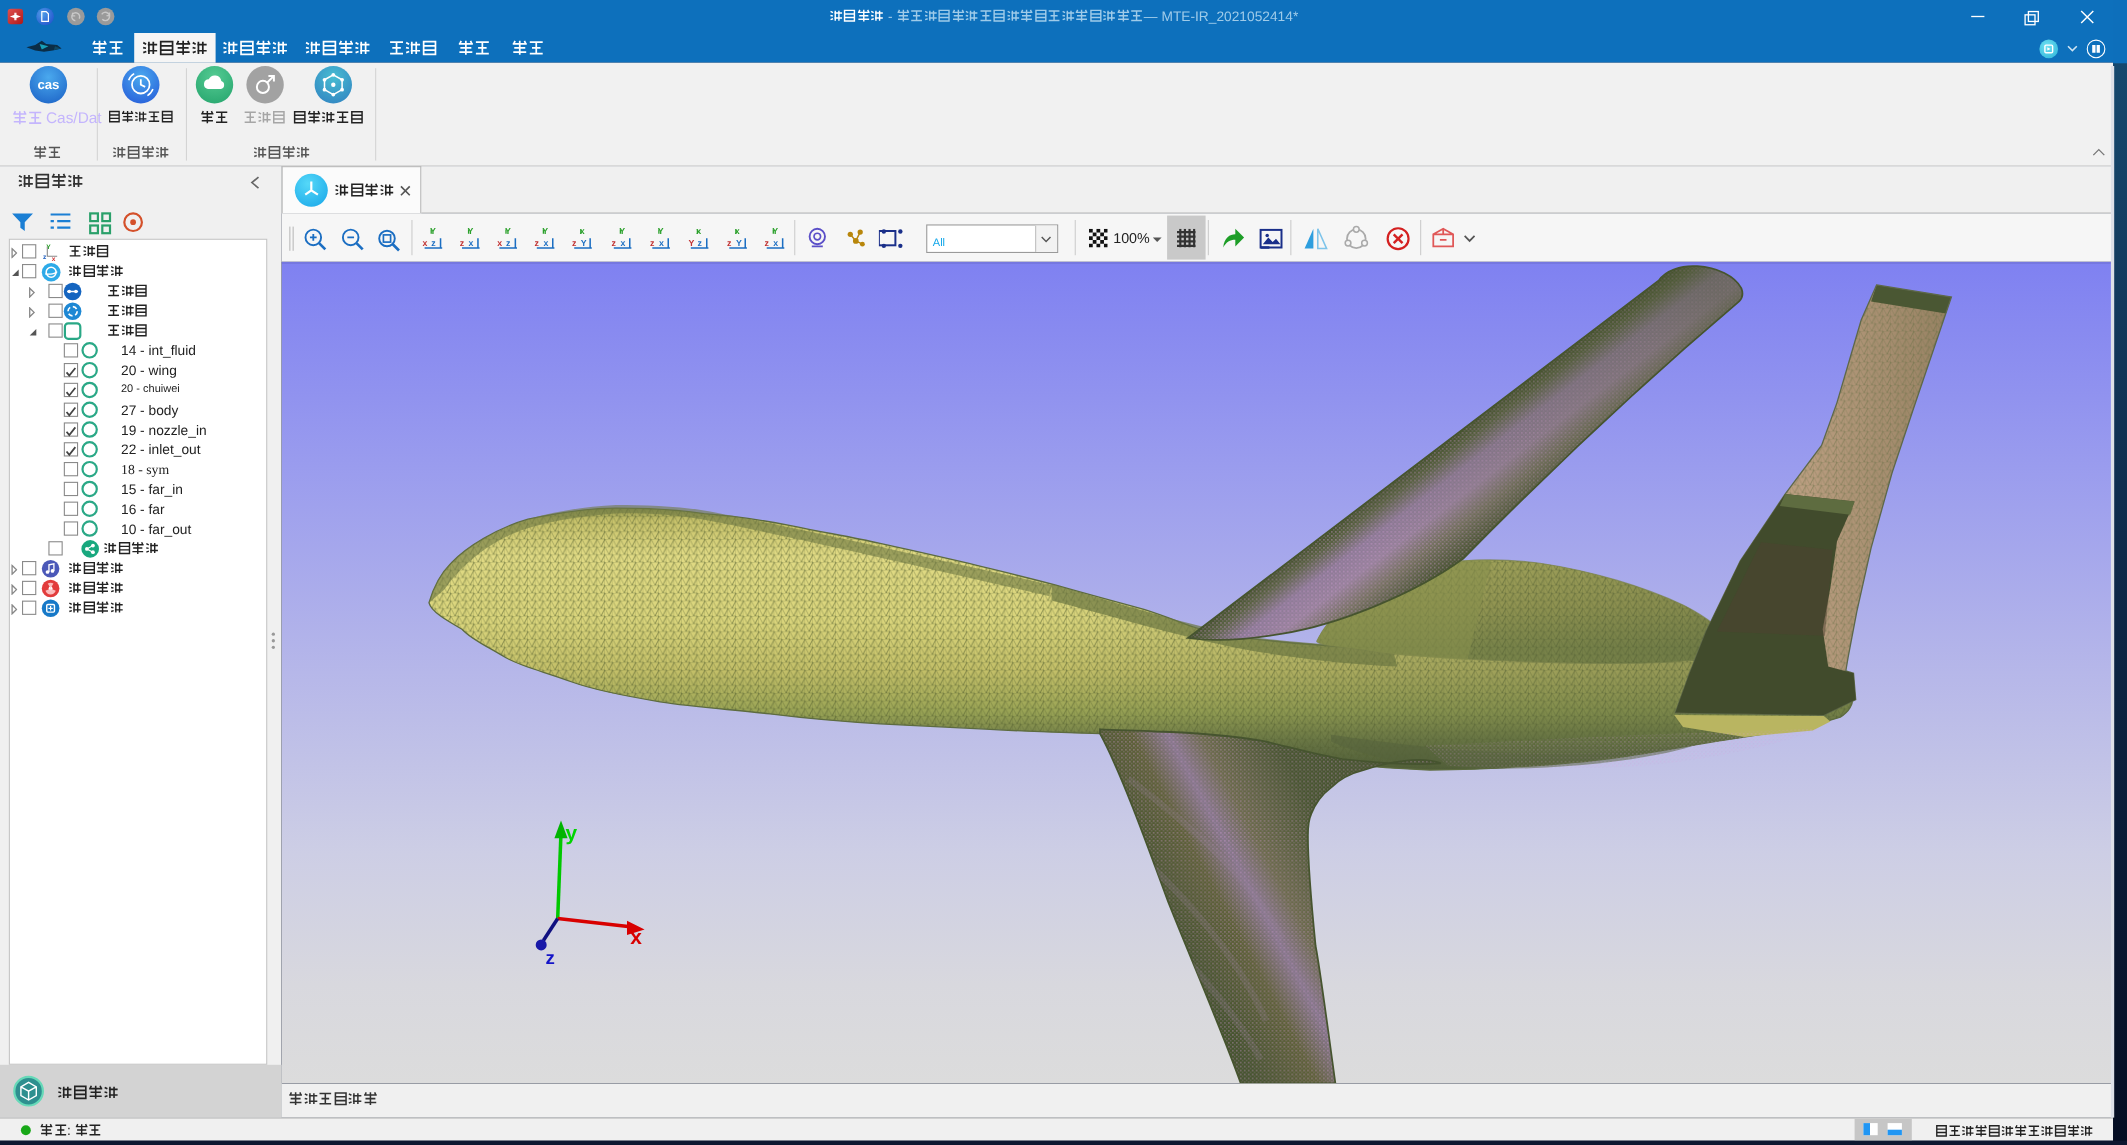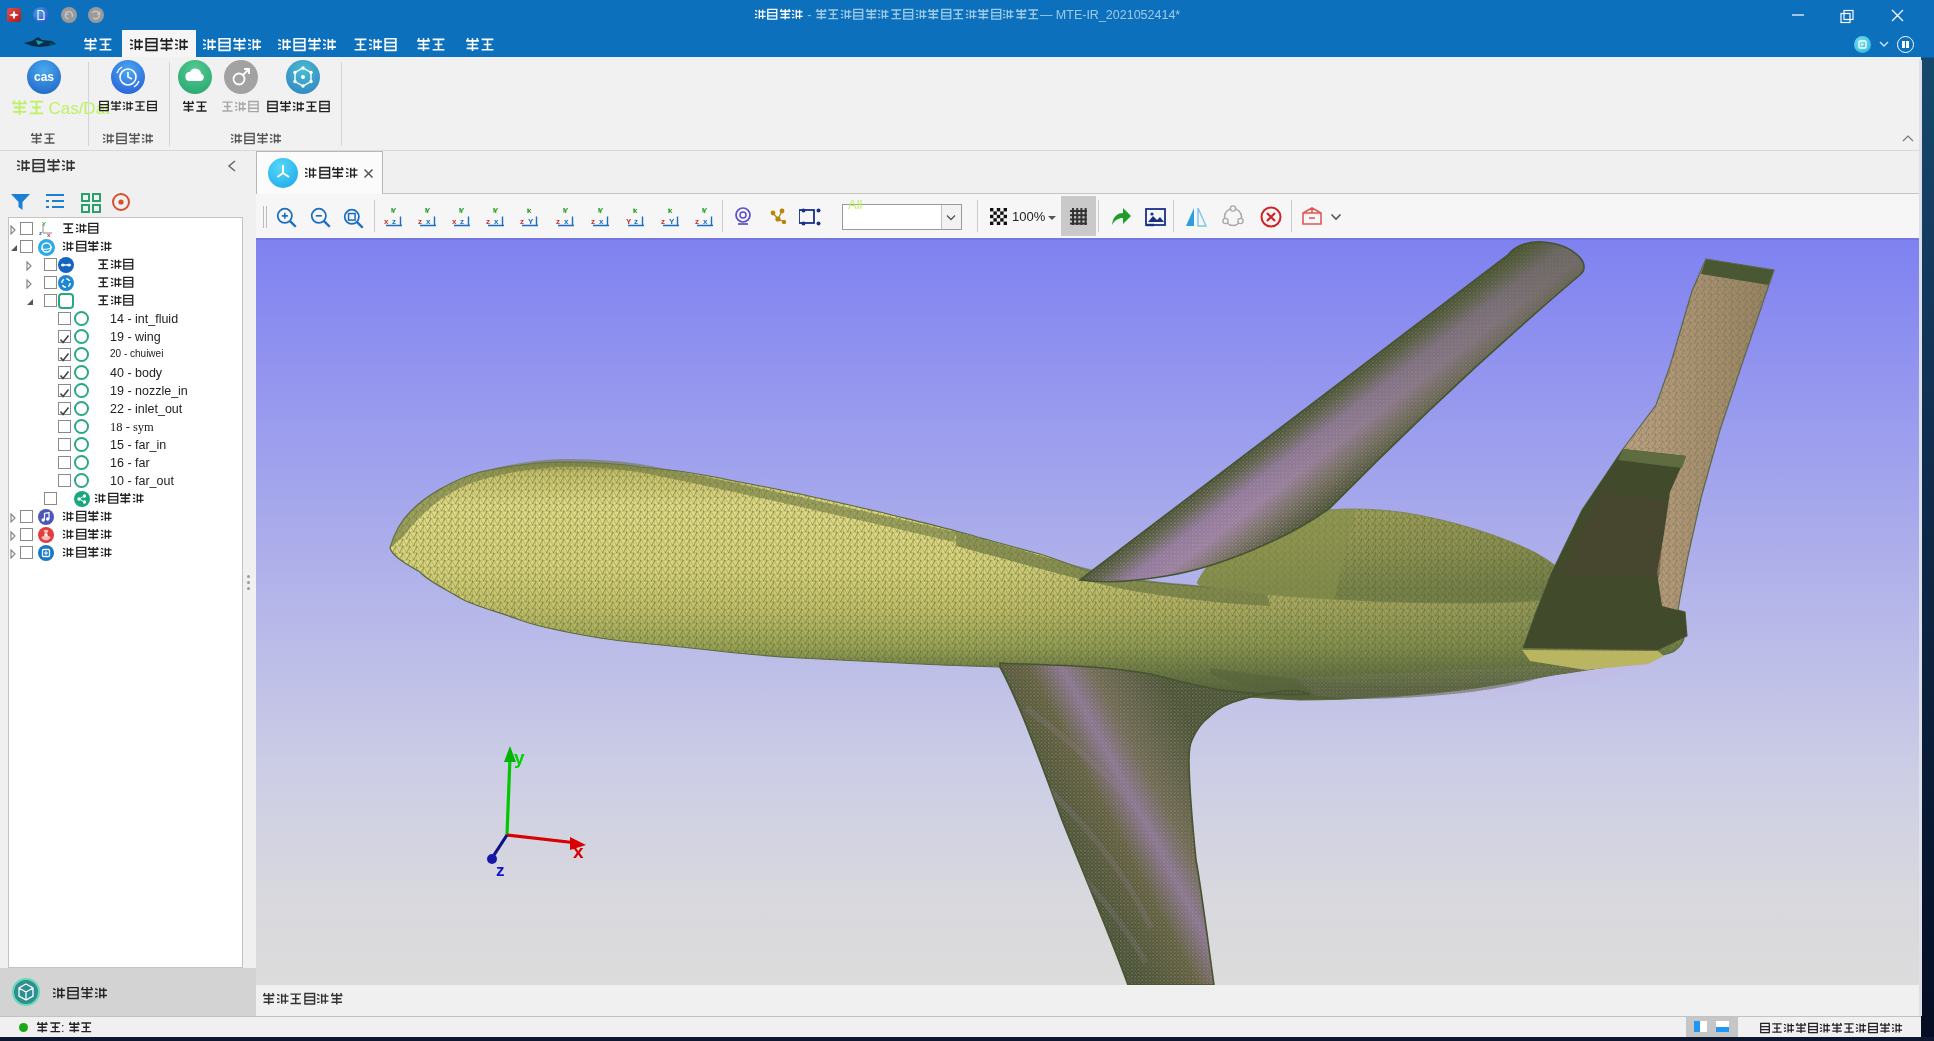--- a/index.html
+++ b/index.html
@@ -193,21 +193,21 @@
 <div class="abs" style="left:286px;top:60px;width:34px;height:34px;border-radius:50%;background:radial-gradient(circle at 50% 30%,#48bdd2,#2f7fc0)"><svg width="34" height="34" viewBox="0 0 34 34">
       <path d="M17,8 L25,12.5 V21.5 L17,26 L9,21.5 V12.5 Z" fill="none" stroke="#fff" stroke-width="1.4"></path>
       <circle cx="17" cy="8" r="1.7" fill="#fff"></circle>
       <circle cx="25" cy="12.5" r="1.7" fill="#fff"></circle>
       <circle cx="25" cy="21.5" r="1.7" fill="#fff"></circle>
       <circle cx="17" cy="26" r="1.7" fill="#fff"></circle>
       <circle cx="9" cy="21.5" r="1.7" fill="#fff"></circle>
       <circle cx="9" cy="12.5" r="1.7" fill="#fff"></circle>
       <circle cx="17" cy="17" r="2" fill="#fff"></circle>
     </svg></div>
-<div class="abs" style="left:11px;top:99px;width:120px;font-size:17px;color:#bef264"><svg class="z">
+<div class="abs" style="left:11px;top:99px;width:120px;font-size:14px;color:#c4b5fd"><svg class="z">
       <use href="#z3"></use>
     </svg><svg class="z">
       <use href="#z4"></use>
     </svg> Cas/Dat</div>
 <div class="abs" style="left:98px;top:99px;width:80px;font-size:12px;color:#222"><svg class="z">
       <use href="#z1"></use>
     </svg><svg class="z">
       <use href="#z3"></use>
     </svg><svg class="z">
       <use href="#z2"></use>
@@ -370,31 +370,31 @@
     </svg><svg class="z">
       <use href="#z1"></use>
     </svg></div>
 <div class="abs" style="left:58px;top:312px;width:13px;height:13px;background:#fff;border:1px solid #8a8a8a"></div>
 <div class="abs" style="left:74px;top:311px;width:15px;height:15px;border:2.6px solid #2aa886;border-radius:50%"></div>
 <div class="abs" style="left:110px;top:312px;font-size:12.5px;color:#222;font-family:'Liberation Sans'">14 - int_fluid</div>
 <div class="abs" style="left:58px;top:330px;width:13px;height:13px;background:#fff;border:1px solid #8a8a8a"><svg width="11" height="11" viewBox="0 0 11 11">
       <path d="M1.5,5.5 L4,8.5 L9.5,1.5" fill="none" stroke="#444" stroke-width="1.6"></path>
     </svg></div>
 <div class="abs" style="left:74px;top:329px;width:15px;height:15px;border:2.6px solid #2aa886;border-radius:50%"></div>
-<div class="abs" style="left:110px;top:330px;font-size:12.5px;color:#222;font-family:'Liberation Sans'">19 - wing</div>
+<div class="abs" style="left:110px;top:330px;font-size:12.5px;color:#222;font-family:'Liberation Sans'">20 - wing</div>
 <div class="abs" style="left:58px;top:348px;width:13px;height:13px;background:#fff;border:1px solid #8a8a8a"><svg width="11" height="11" viewBox="0 0 11 11">
       <path d="M1.5,5.5 L4,8.5 L9.5,1.5" fill="none" stroke="#444" stroke-width="1.6"></path>
     </svg></div>
 <div class="abs" style="left:74px;top:347px;width:15px;height:15px;border:2.6px solid #2aa886;border-radius:50%"></div>
 <div class="abs" style="left:110px;top:348px;font-size:10px;color:#222;font-family:'Liberation Sans'">20 - chuiwei</div>
 <div class="abs" style="left:58px;top:366px;width:13px;height:13px;background:#fff;border:1px solid #8a8a8a"><svg width="11" height="11" viewBox="0 0 11 11">
       <path d="M1.5,5.5 L4,8.5 L9.5,1.5" fill="none" stroke="#444" stroke-width="1.6"></path>
     </svg></div>
 <div class="abs" style="left:74px;top:365px;width:15px;height:15px;border:2.6px solid #2aa886;border-radius:50%"></div>
-<div class="abs" style="left:110px;top:366px;font-size:12.5px;color:#222;font-family:'Liberation Sans'">40 - body</div>
+<div class="abs" style="left:110px;top:366px;font-size:12.5px;color:#222;font-family:'Liberation Sans'">27 - body</div>
 <div class="abs" style="left:58px;top:384px;width:13px;height:13px;background:#fff;border:1px solid #8a8a8a"><svg width="11" height="11" viewBox="0 0 11 11">
       <path d="M1.5,5.5 L4,8.5 L9.5,1.5" fill="none" stroke="#444" stroke-width="1.6"></path>
     </svg></div>
 <div class="abs" style="left:74px;top:383px;width:15px;height:15px;border:2.6px solid #2aa886;border-radius:50%"></div>
 <div class="abs" style="left:110px;top:384px;font-size:12.5px;color:#222;font-family:'Liberation Sans'">19 - nozzle_in</div>
 <div class="abs" style="left:58px;top:402px;width:13px;height:13px;background:#fff;border:1px solid #8a8a8a"><svg width="11" height="11" viewBox="0 0 11 11">
       <path d="M1.5,5.5 L4,8.5 L9.5,1.5" fill="none" stroke="#444" stroke-width="1.6"></path>
     </svg></div>
 <div class="abs" style="left:74px;top:401px;width:15px;height:15px;border:2.6px solid #2aa886;border-radius:50%"></div>
 <div class="abs" style="left:110px;top:402px;font-size:12.5px;color:#222;font-family:'Liberation Sans'">22 - inlet_out</div>
@@ -620,21 +620,21 @@
     <path d="M7,8 L12,14 L16,6 M12,14 L18,17" stroke="#b8860b" stroke-width="1.3" fill="none"></path>
   </svg>
 <svg class="abs" style="left:799px;top:205px" width="24" height="24" viewBox="0 0 24 24">
     <rect x="4,5" y="5" width="15" height="13" fill="none" stroke="#1a2f8a" stroke-width="1.8"></rect>
     <circle cx="4.5" cy="5.5" r="2" fill="#1a2f8a"></circle>
     <circle cx="19.5" cy="5.5" r="2" fill="#1a2f8a"></circle>
     <circle cx="4.5" cy="18.5" r="2" fill="#1a2f8a"></circle>
     <circle cx="19.5" cy="18.5" r="2" fill="#1a2f8a"></circle>
   </svg>
 <div class="abs" style="left:842px;top:204px;width:120px;height:26px;background:#fff;border:1px solid #9a9a9a"></div>
-<div class="abs" style="left:848px;top:197px;font-size:13px;color:#bef264">All</div>
+<div class="abs" style="left:848px;top:216px;font-size:10px;color:#0ea5e9">All</div>
 <div class="abs" style="left:941px;top:205px;width:20px;height:24px;background:#f2f2f2;border-left:1px solid #c0c0c0"></div>
 <svg class="abs" style="left:945px;top:214px" width="12" height="8">
     <path d="M2,1.5 l4,4 l4,-4" fill="none" stroke="#555" stroke-width="1.3"></path>
   </svg>
 <svg class="abs" style="left:990px;top:208px" width="17" height="17" viewBox="0 0 17 17">
     <rect x="0.0" y="0.0" width="3.4" height="3.4" fill="#111"></rect>
     <rect x="6.8" y="0.0" width="3.4" height="3.4" fill="#111"></rect>
     <rect x="13.6" y="0.0" width="3.4" height="3.4" fill="#111"></rect>
     <rect x="3.4" y="3.4" width="3.4" height="3.4" fill="#111"></rect>
     <rect x="10.2" y="3.4" width="3.4" height="3.4" fill="#111"></rect>

